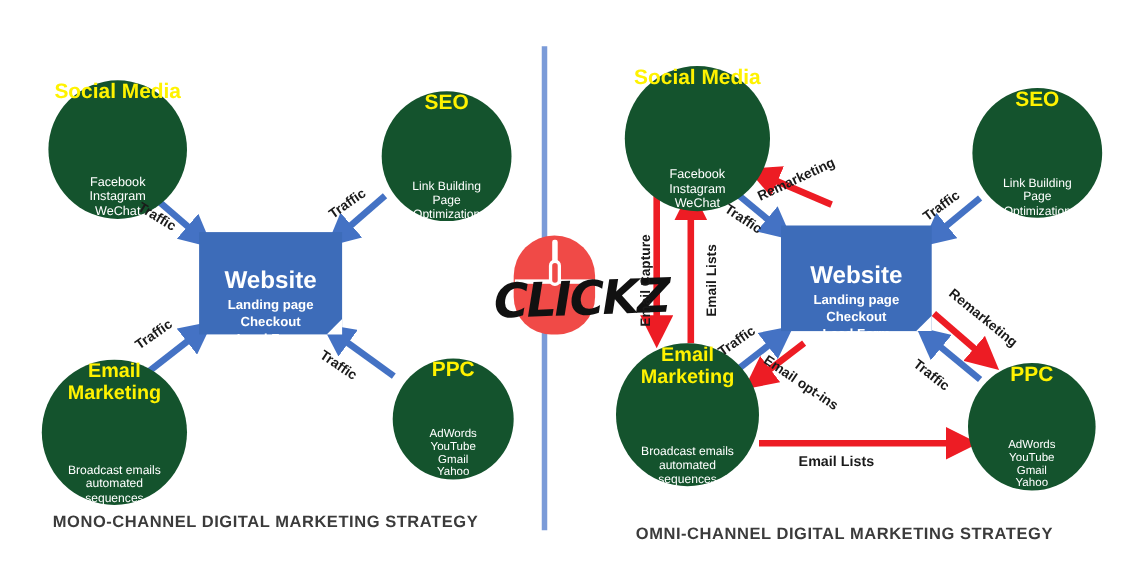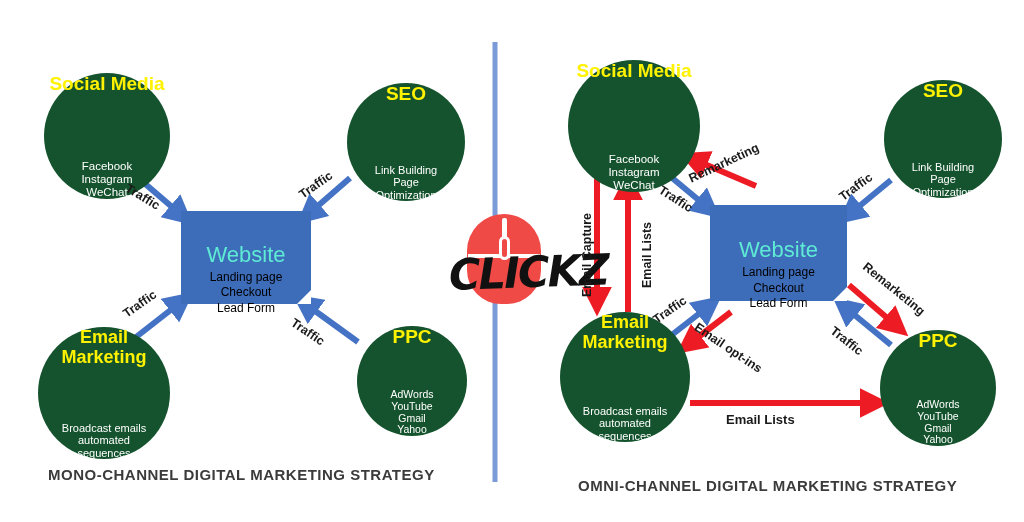--- a/index.html
+++ b/index.html
@@ -27,22 +27,22 @@
   .circle .sub{
     color:#ffffff;font-weight:normal;
   }
 
   
   .wbox{
     background:#3D6CB9;
     display:flex;flex-direction:column;align-items:center;justify-content:center;
     text-align:center;
   }
-  .wbox .title{color:#5eead4;font-weight:normal;margin-top:43px;}
-  .wbox .sub{color:#000000;font-weight:normal;line-height:1.28;text-align:center;}
+  .wbox .title{color:#ffffff;font-weight:bold;margin-top:43px;}
+  .wbox .sub{color:#ffffff;font-weight:bold;line-height:1.28;text-align:center;}
   .wbox .fold{
     position:absolute;right:0;bottom:0;
     width:0;height:0;
     border-left:14px solid transparent;
     border-bottom:14px solid #ffffff;
   }
 
   
   .elabel{
     position:absolute;

